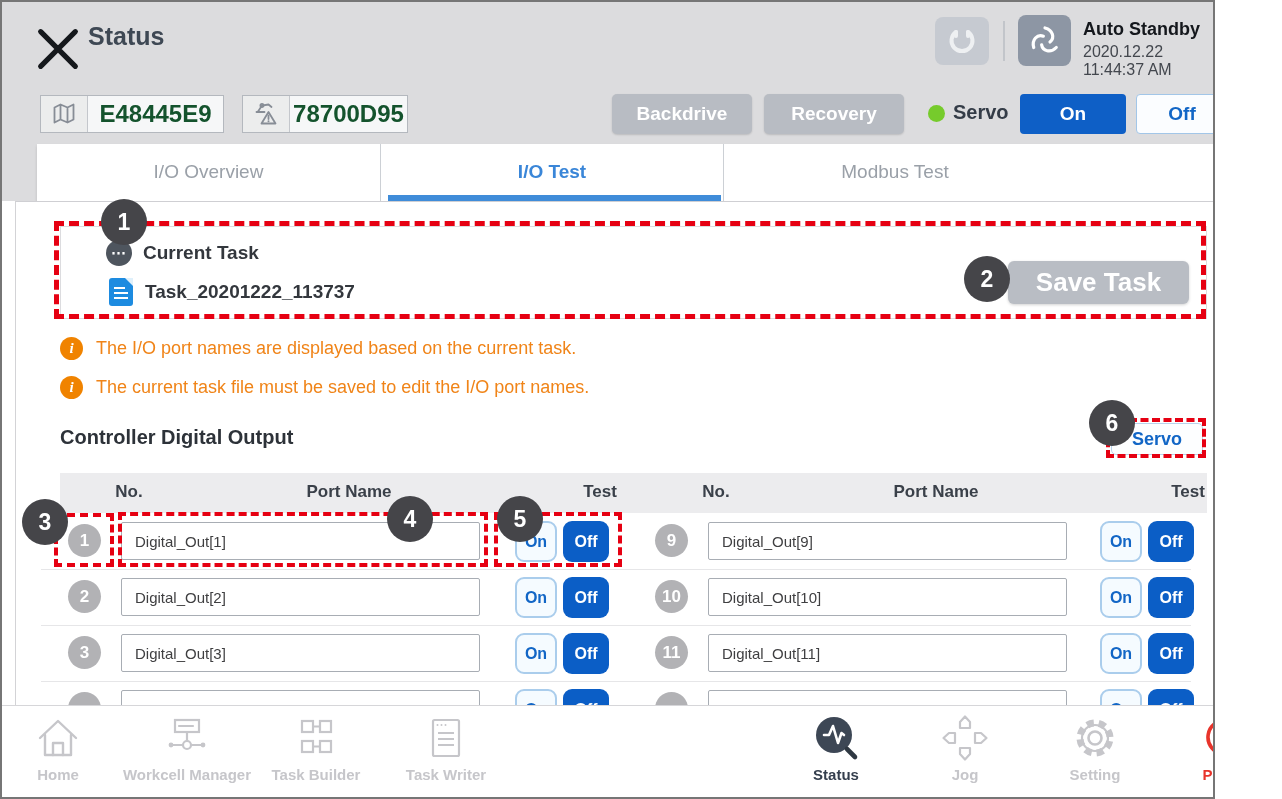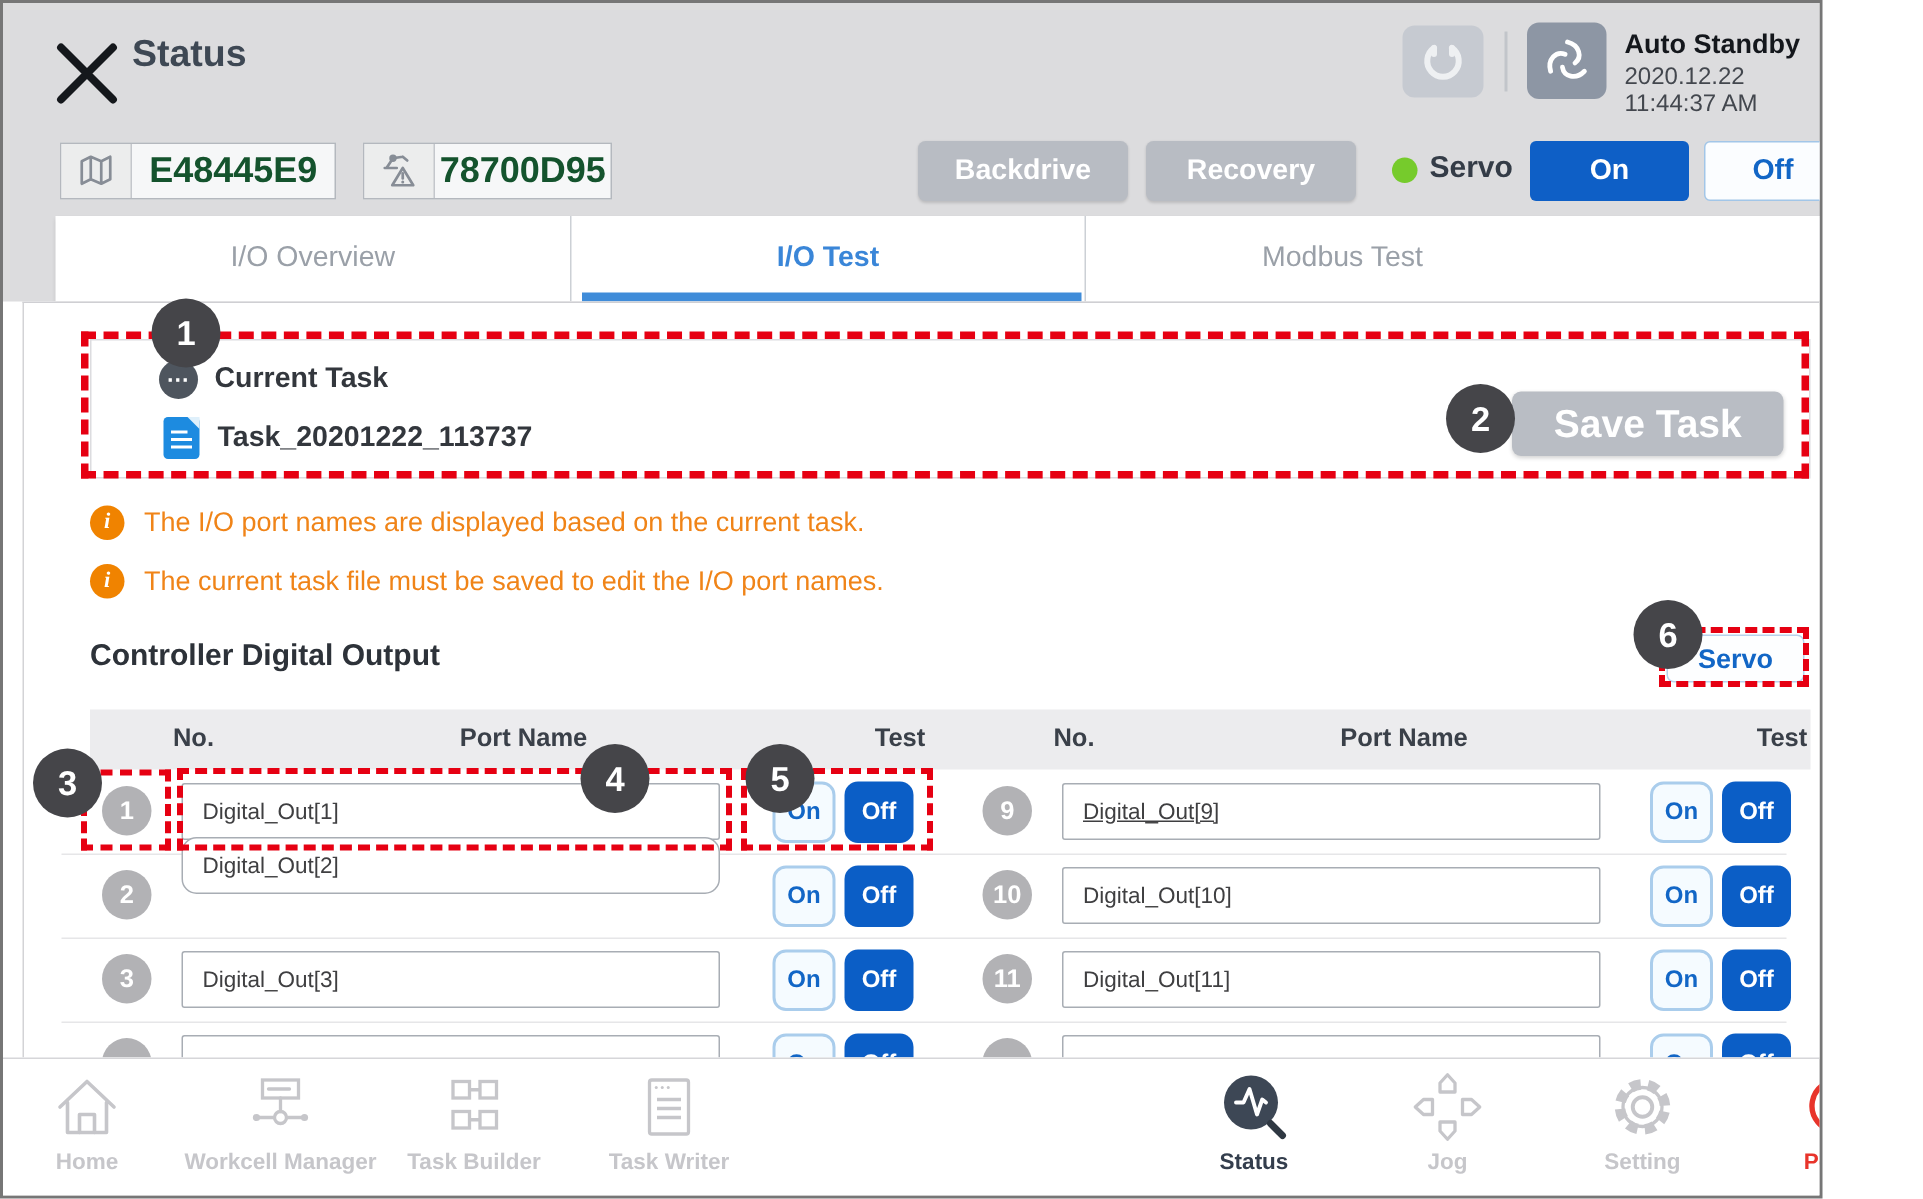--- a/index.html
+++ b/index.html
@@ -216,36 +216,36 @@
     <div class="abs rowsep" style="top:367px;"></div>
     <div class="abs rowsep" style="top:423px;"></div>
     <div class="abs rowsep" style="top:479px;"></div>
 
     <div class="abs badge" style="left:52px;top:322px;">1</div>
     <div class="abs pinput" style="left:105px;top:320px;">Digital_Out[1]</div>
     <div class="abs t-on" style="left:499px;top:319px;">On</div>
     <div class="abs t-off" style="left:547px;top:319px;">Off</div>
 
     <div class="abs badge" style="left:52px;top:378px;">2</div>
-    <div class="abs pinput" style="left:105px;top:356px;border-radius:10px;">Digital_Out[2]</div>
+    <div class="abs pinput" style="left:105px;top:376px;">Digital_Out[2]</div>
     <div class="abs t-on" style="left:499px;top:375px;">On</div>
     <div class="abs t-off" style="left:547px;top:375px;">Off</div>
 
     <div class="abs badge" style="left:52px;top:434px;">3</div>
     <div class="abs pinput" style="left:105px;top:432px;">Digital_Out[3]</div>
     <div class="abs t-on" style="left:499px;top:431px;">On</div>
     <div class="abs t-off" style="left:547px;top:431px;">Off</div>
 
     <div class="abs badge" style="left:52px;top:490px;"></div>
     <div class="abs pinput" style="left:105px;top:488px;"></div>
     <div class="abs t-on" style="left:499px;top:487px;">On</div>
     <div class="abs t-off" style="left:547px;top:487px;">Off</div>
 
     <div class="abs badge" style="left:639px;top:322px;">9</div>
-    <div class="abs pinput" style="left:692px;top:320px;text-decoration:underline;">Digital_Out[9]</div>
+    <div class="abs pinput" style="left:692px;top:320px;">Digital_Out[9]</div>
     <div class="abs t-on" style="left:1084px;top:319px;">On</div>
     <div class="abs t-off" style="left:1132px;top:319px;">Off</div>
 
     <div class="abs badge" style="left:639px;top:378px;">10</div>
     <div class="abs pinput" style="left:692px;top:376px;">Digital_Out[10]</div>
     <div class="abs t-on" style="left:1084px;top:375px;">On</div>
     <div class="abs t-off" style="left:1132px;top:375px;">Off</div>
 
     <div class="abs badge" style="left:639px;top:434px;text-align:center;">11</div>
     <div class="abs pinput" style="left:692px;top:432px;">Digital_Out[11]</div>

